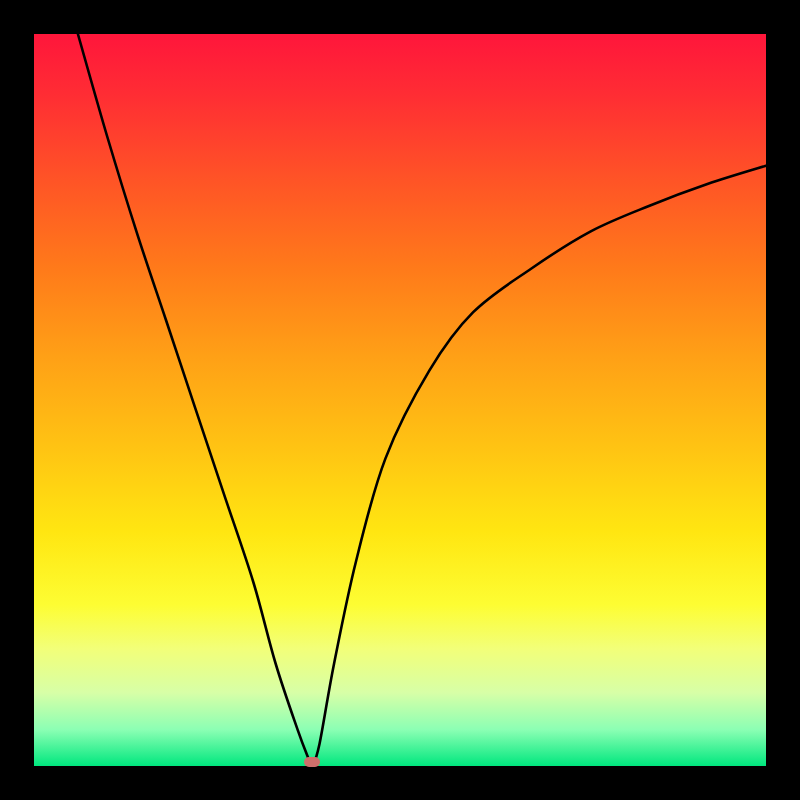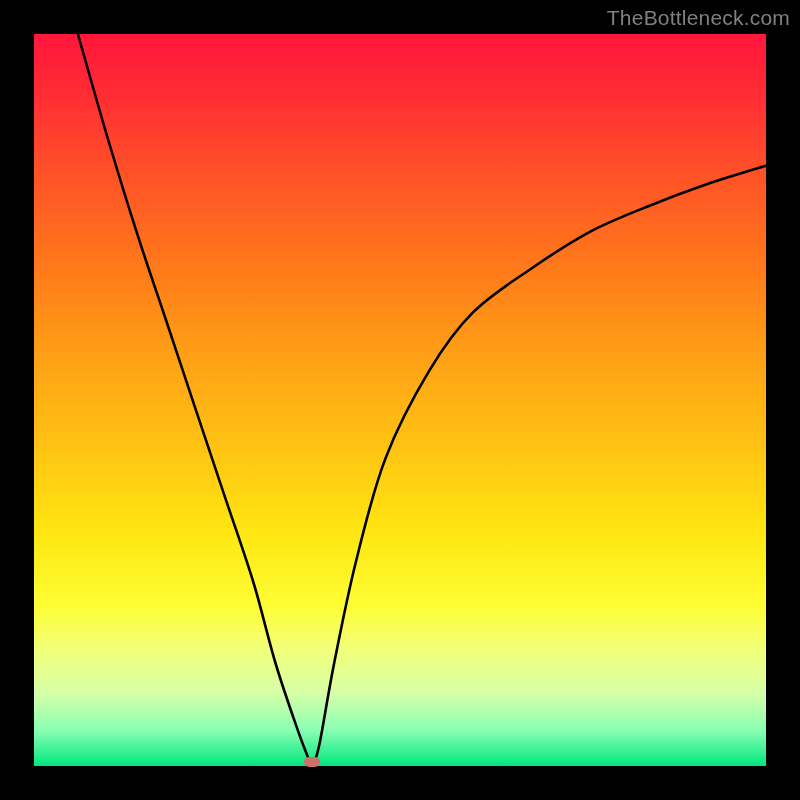--- a/index.html
+++ b/index.html
@@ -77,14 +77,13 @@
 </head>
 <body>
 
 <div class="frame">
   <div class="plot-area">
     <svg class="curve" viewBox="0 0 732 732" preserveAspectRatio="none">
       <path id="curve-path" d="M 43.9 0.0 C 48.8 17.1, 63.4 69.5, 73.2 102.5 C 83.0 135.4, 92.7 167.1, 102.5 197.6 C 112.2 228.1, 122.0 256.2, 131.8 285.5 C 141.5 314.8, 151.3 344.0, 161.0 373.3 C 170.8 402.6, 180.6 431.9, 190.3 461.2 C 200.1 490.4, 211.1 520.9, 219.6 549.0 C 228.1 577.1, 234.2 605.1, 241.6 629.5 C 248.9 653.9, 258.0 679.5, 263.5 695.4 C 269.0 711.3, 272.1 718.6, 274.5 724.7 C 276.9 730.8, 276.3 734.4, 278.2 732.0 C 280.0 729.6, 281.8 727.1, 285.5 710.0 C 289.1 693.0, 294.0 660.0, 300.1 629.5 C 306.2 599.0, 313.5 561.2, 322.1 527.0 C 330.6 492.9, 339.2 456.3, 351.4 424.6 C 363.6 392.8, 380.6 361.1, 395.3 336.7 C 409.9 312.3, 422.1 295.2, 439.2 278.2 C 456.3 261.1, 478.2 247.7, 497.8 234.2 C 517.3 220.8, 536.8 208.0, 556.3 197.6 C 575.8 187.3, 595.4 179.9, 614.9 172.0 C 634.4 164.1, 653.9 156.8, 673.4 150.1 C 693.0 143.3, 722.2 134.8, 732.0 131.8"></path>
     </svg>
     <div id="marker" class="marker" style="left: 278.16px; top: 728.34px; background: rgb(205, 111, 107);"></div>
   </div>
-  <div class="watermark">TheBottleneck.com</div>
 </div>
 
 </body></html>

